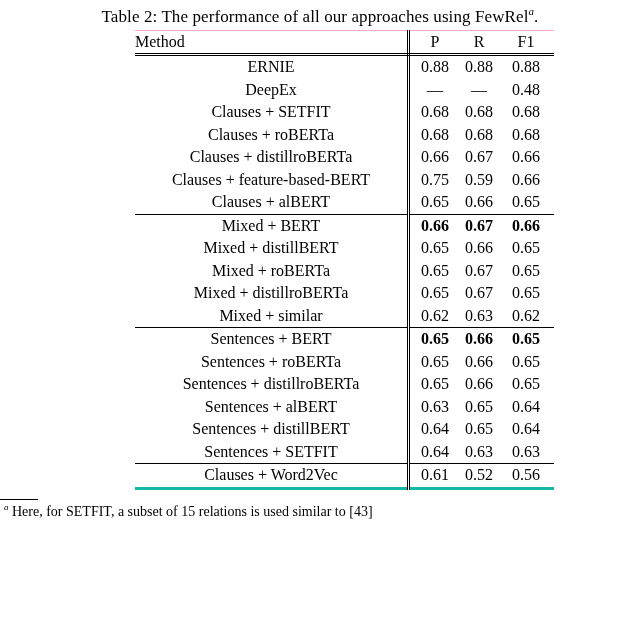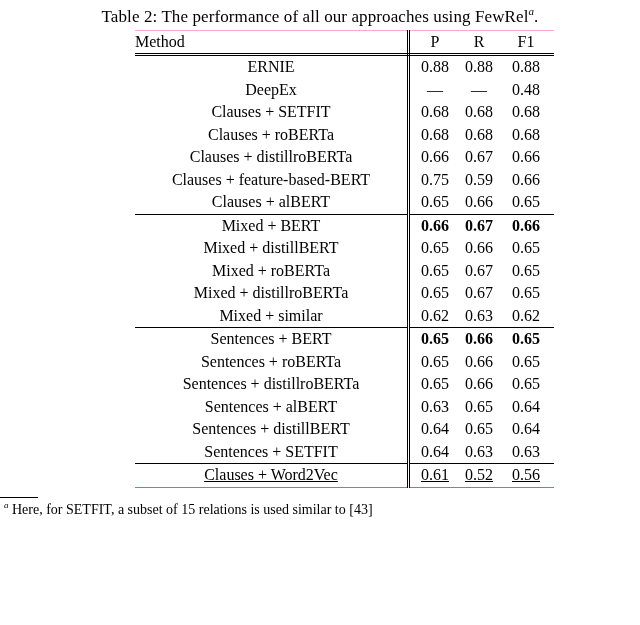--- a/index.html
+++ b/index.html
@@ -54,21 +54,21 @@
   td.f, th.f { width: 56px; padding-right: 6px; }
   
   tr.head th {
     border-top: 1px solid #f9a8d4;
     border-bottom: 3px double #000;
     font-weight: normal;
     margin-left: 48px;
   }
   th.m { text-align: left; }
   tr.sec td { border-top: 1px solid #000; }
-  tr.last td { border-bottom: 1px solid #14b8a6; text-decoration: underline; }
+  tr.last td { border-bottom: 3px solid #14b8a6; }
   tr.b td.v { font-weight: bold; }
   
   .footnote-rule {
     width: 38px;
     border-top: 1px solid #000;
     margin-top: 9px;
     margin-left: 0px;
   }
   .footnote {
     font-size: 14px;

